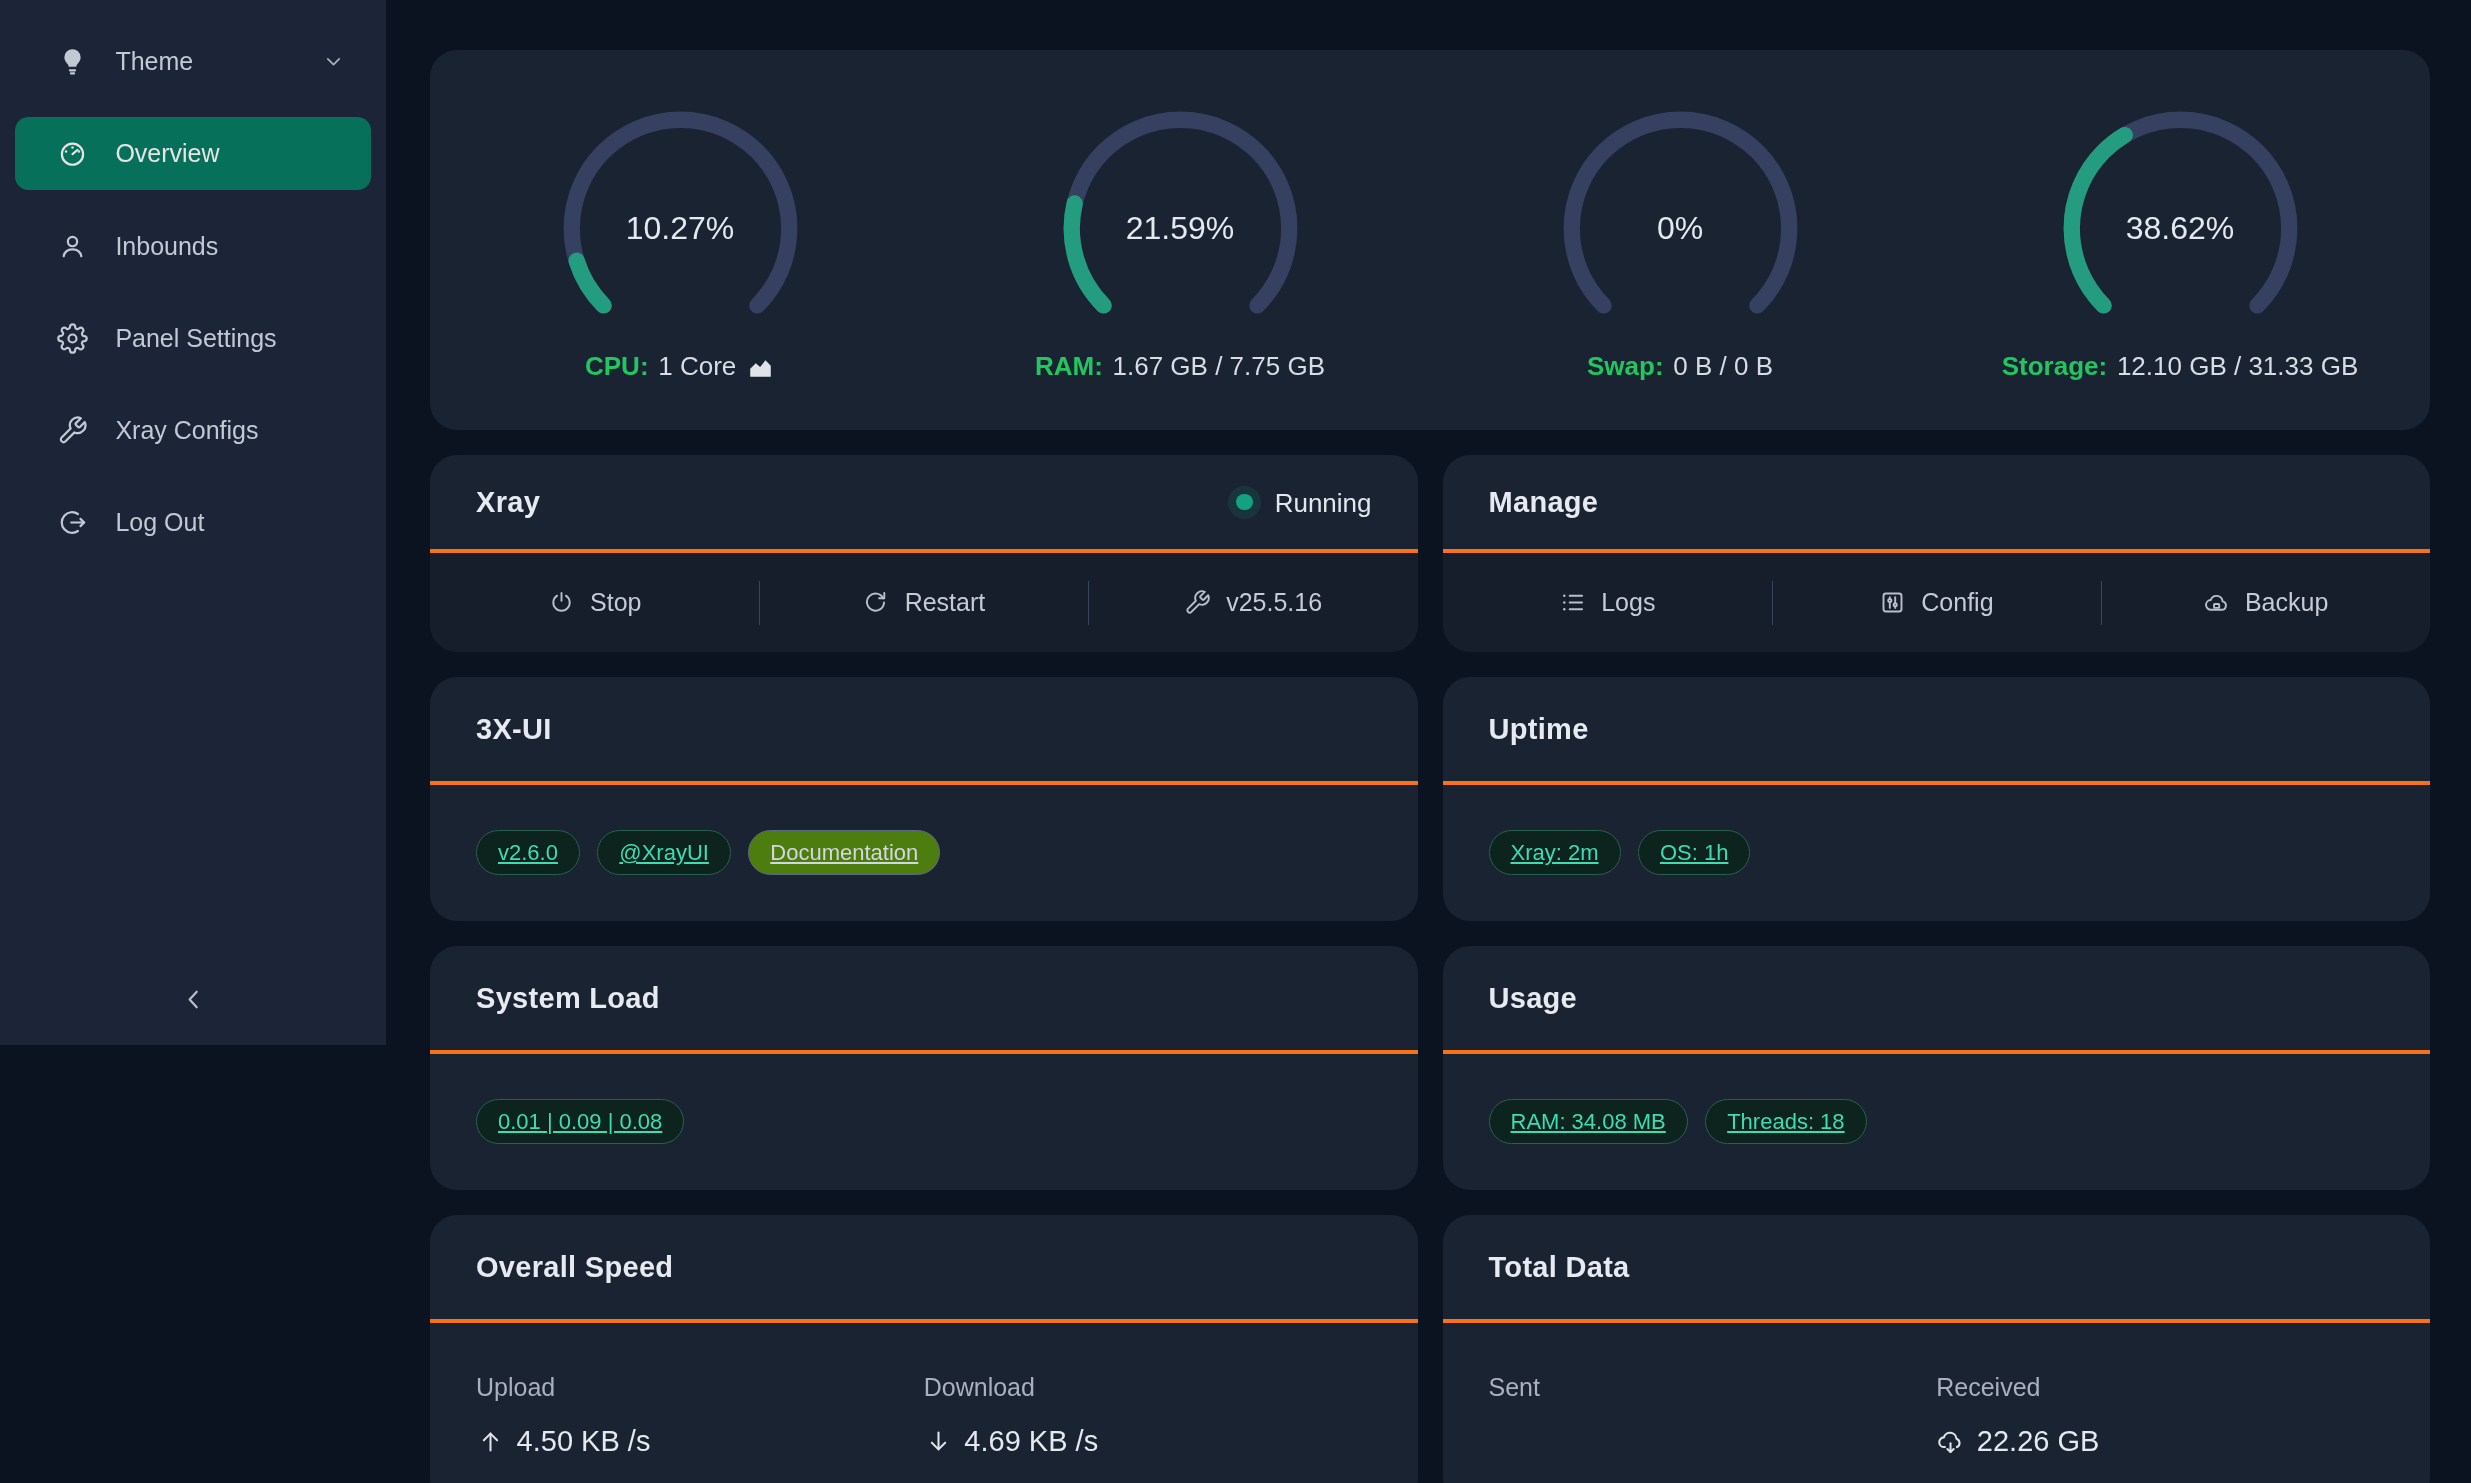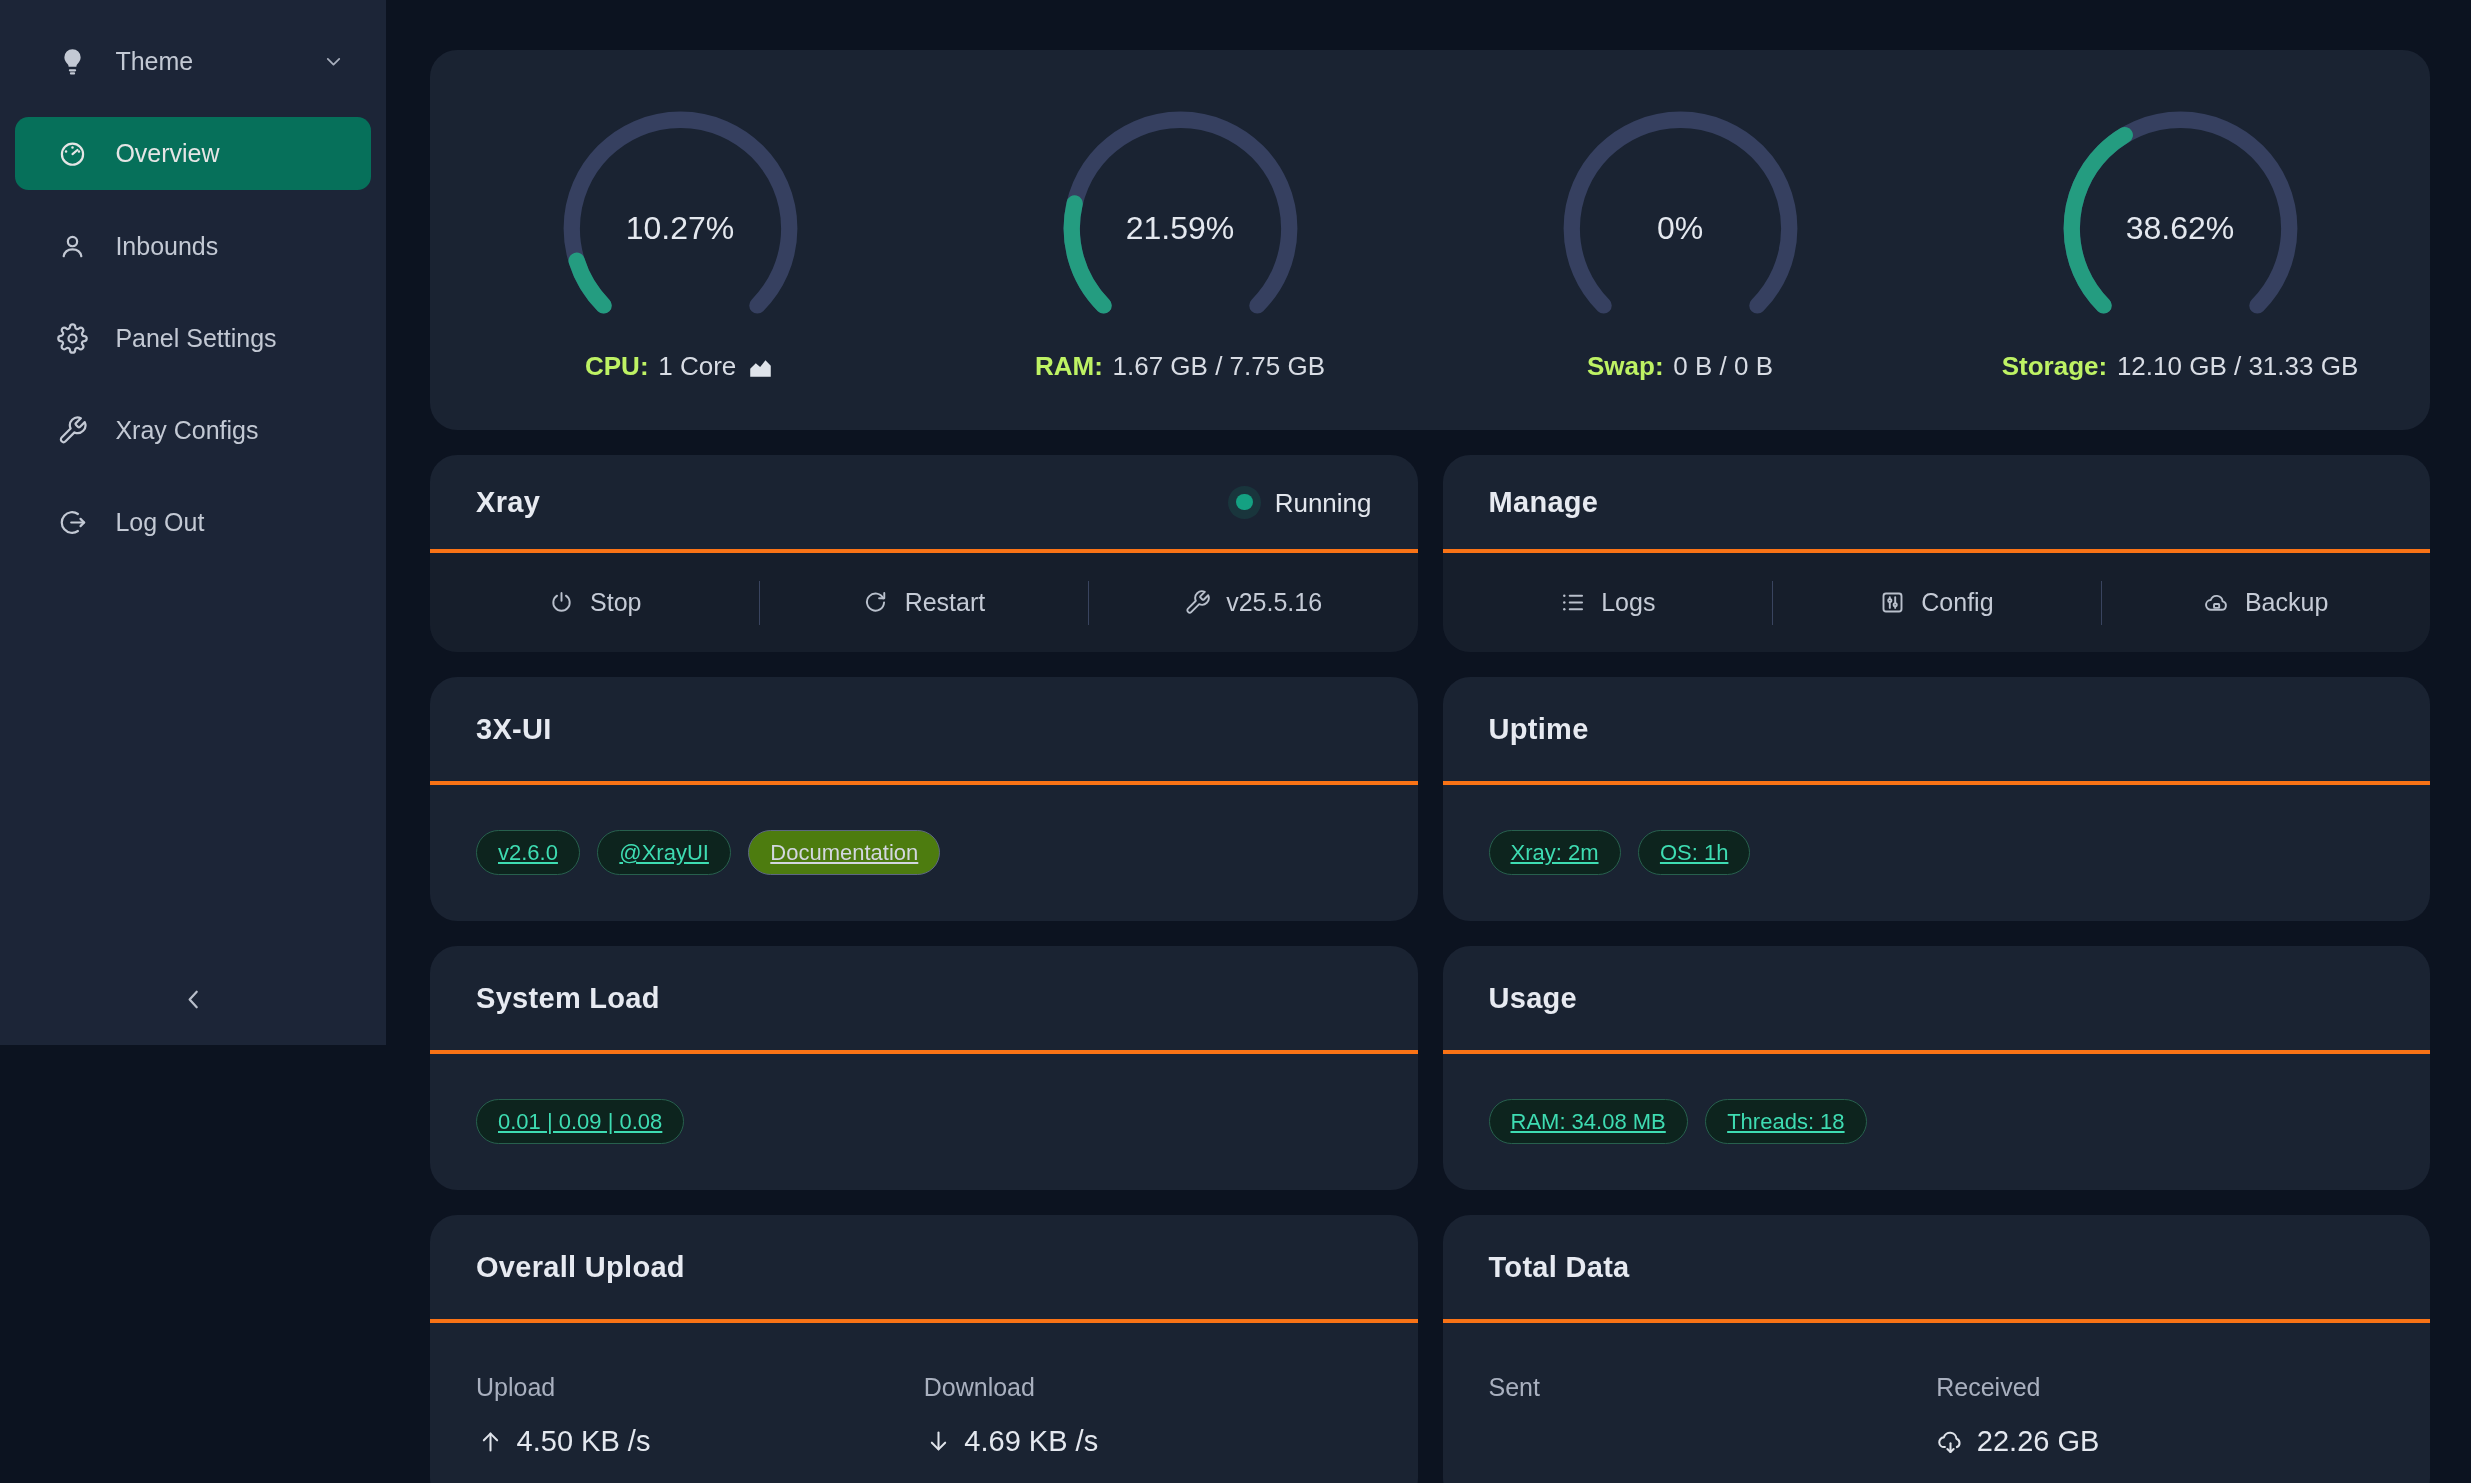--- a/index.html
+++ b/index.html
@@ -33,21 +33,21 @@
   
   .gauge-cell{flex:1;position:relative;}
   .gauge-wrap{position:relative;width:261px;height:261px;margin:48px auto 0;}
   .gauge-wrap svg{display:block;width:261px;height:261px;}
   .gauge-track{stroke:#364060;}
   .gauge-progress{stroke:#249c80;}
   .gauge-percent{position:absolute;inset:0;display:flex;align-items:center;justify-content:center;
     font-size:32px;color:#e4e8ef;}
   .gauge-caption{margin-top:-7.7px;text-align:center;font-size:26px;color:#d8dce4;
     display:flex;align-items:center;justify-content:center;gap:9.7px;}
-  .gauge-caption b{color:#bef264;font-weight:700;}
+  .gauge-caption b{color:#22c55e;font-weight:700;}
   .chart-ico{width:29px;height:29px;color:#dfe3ea;display:inline-flex;}
   .chart-ico svg{width:29px;height:29px;}
   
   .card-head{height:108px;display:flex;align-items:center;justify-content:space-between;
     padding:8px 46px;border-bottom:4px solid #f97316;}
   .card-head.short{height:98px;}
   .card-title{font-size:29px;font-weight:600;color:#e7eaf1;letter-spacing:0.3px;}
   
   .status{display:flex;align-items:flex-end;gap:13.5px;font-size:26px;color:#e2e6ed;}
   .dot-ring{width:33px;height:33px;border-radius:50%;background:rgba(20,161,130,.14);
@@ -350,21 +350,21 @@
         <div class="card-body">
           <span class="tag green">RAM: 34.08 MB</span>
           <span class="tag green">Threads: 18</span>
         </div>
       </section>
     </div>
 
     <div class="row">
       <section class="card h300">
         <div class="card-head">
-          <span class="card-title">Overall Upload</span>
+          <span class="card-title">Overall Speed</span>
         </div>
         <div class="stats-body">
           <div>
             <div class="stat-label">Upload</div>
             <div class="stat-value">
               <span class="sicon">
                 <svg viewBox="0 0 24 24">
                     <path d="M12 19.5V5.5"></path>
                     <path d="M6.5 11 12 5.5 17.5 11"></path>
                   </svg>

